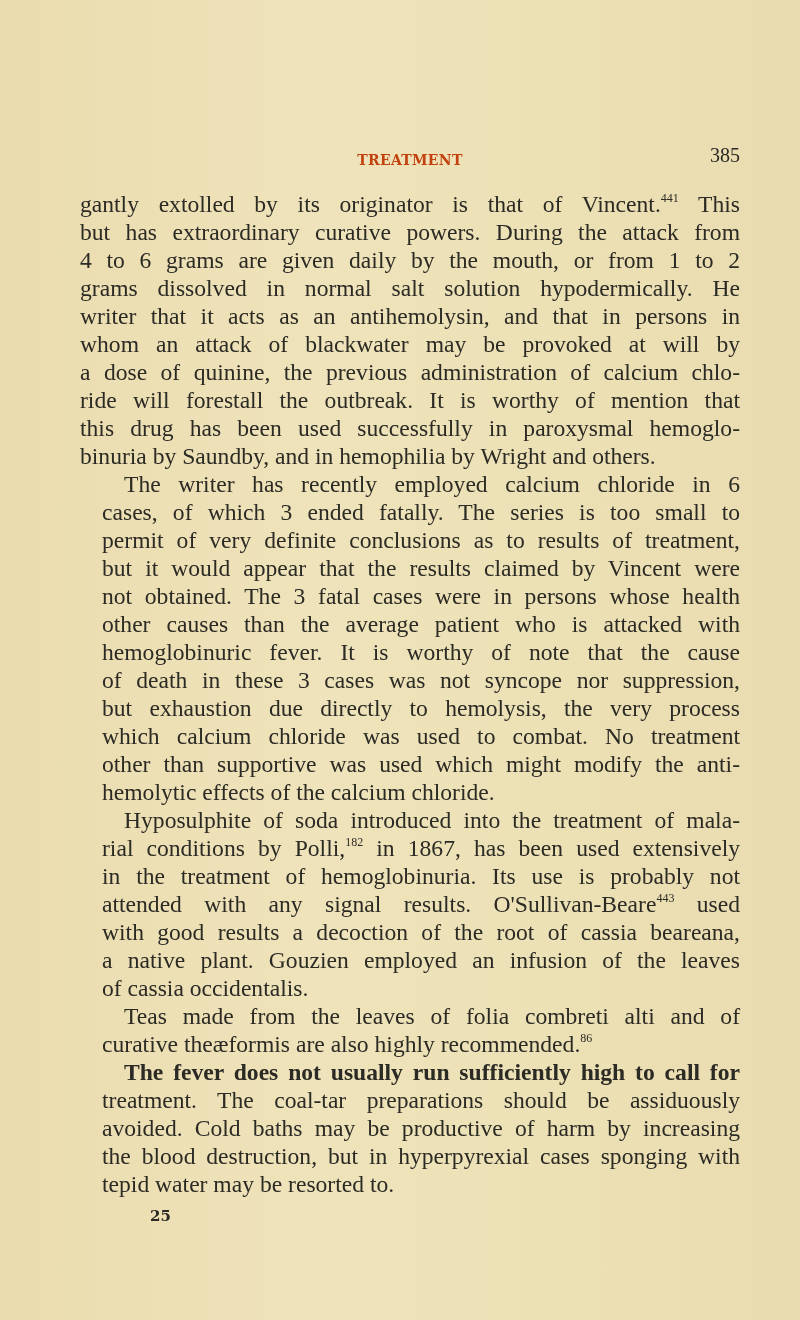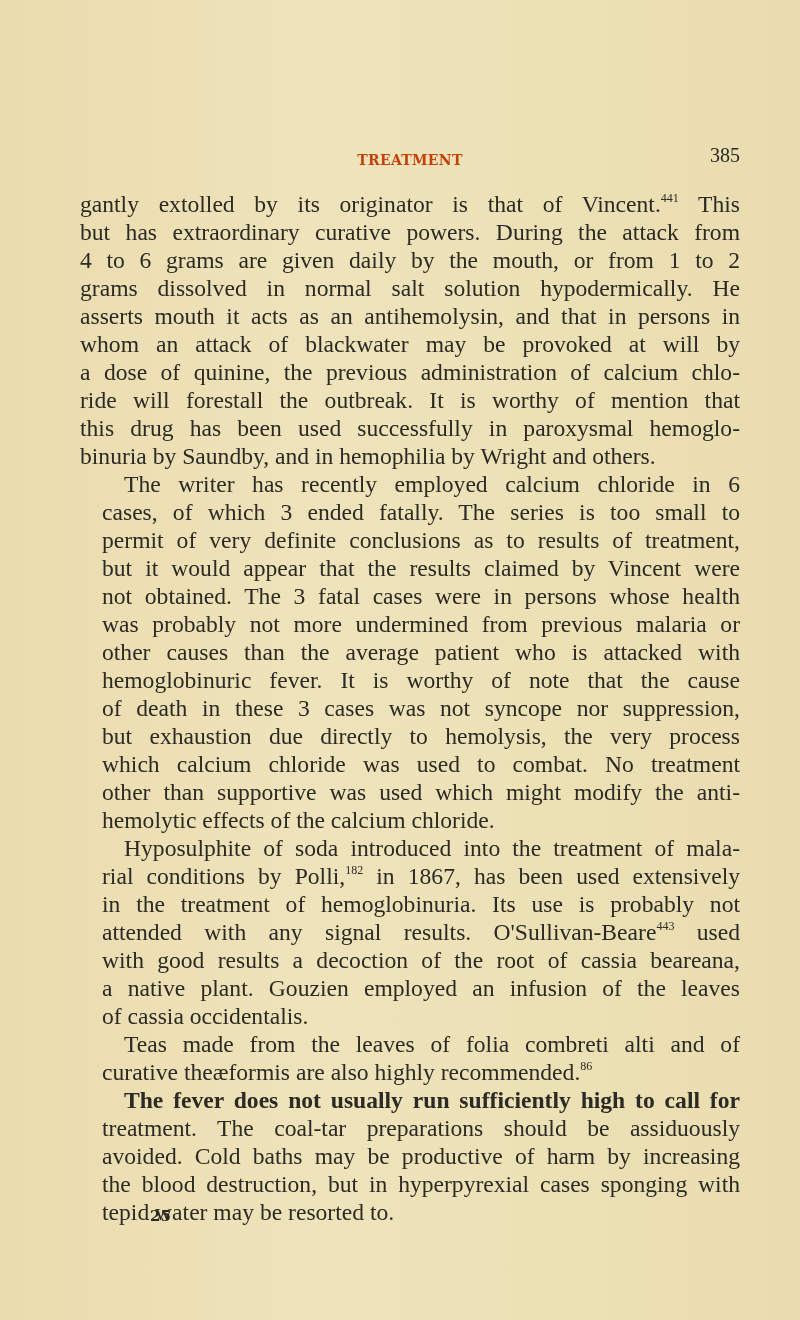--- a/index.html
+++ b/index.html
@@ -92,34 +92,33 @@
   <div class="running-head">
     <div class="running-title">TREATMENT</div>
     <div class="page-number">385</div>
   </div>
   <div class="body-text" id="body-text">
       <div class="para">
         <span class="line"><span>gantly extolled by its originator is that of </span><span class="it">Vincent.</span><sup>441</sup><span>  This</span></span>
         <span class="line"><span>but has extraordinary curative powers.  During the attack from</span></span>
         <span class="line"><span>4 to 6 grams are given daily by the mouth, or from 1 to 2</span></span>
         <span class="line"><span>grams dissolved in normal salt solution hypodermically.  He</span></span>
-        <span class="line"><span>asserts mouth it acts as an antihemolysin, and that in persons in</span></span>
+        <span class="line"><span>writer that it acts as an antihemolysin, and that in persons in</span></span>
         <span class="line"><span>whom an attack of blackwater may be provoked at will by</span></span>
         <span class="line"><span>a dose of quinine, the previous administration of calcium chlo-</span></span>
         <span class="line"><span>ride will forestall the outbreak.  It is worthy of mention that</span></span>
         <span class="line"><span>this drug has been used successfully in paroxysmal hemoglo-</span></span>
         <span class="line last"><span>binuria by Saundby, and in hemophilia by Wright and others.</span></span>
       </div>
       <div class="para indent">
         <span class="line" style="padding-left: 22px;"><span>The writer has recently employed </span><span class="it">calcium chloride</span><span> in 6</span></span>
         <span class="line"><span>cases, of which 3 ended fatally.  The series is too small to</span></span>
         <span class="line"><span>permit of very definite conclusions as to results of treatment,</span></span>
         <span class="line"><span>but it would appear that the results claimed by Vincent were</span></span>
         <span class="line"><span>not obtained.  The 3 fatal cases were in persons whose health</span></span>
-        <span class="line"><span>was probably not more undermined from previous malaria or</span></span>
         <span class="line"><span>other causes than the average patient who is attacked with</span></span>
         <span class="line"><span>hemoglobinuric fever.  It is worthy of note that the cause</span></span>
         <span class="line"><span>of death in these 3 cases was not syncope nor suppression,</span></span>
         <span class="line"><span>but exhaustion due directly to hemolysis, the very process</span></span>
         <span class="line"><span>which calcium chloride was used to combat.  No treatment</span></span>
         <span class="line"><span>other than supportive was used which might modify the anti-</span></span>
         <span class="line last"><span>hemolytic effects of the calcium chloride.</span></span>
       </div>
       <div class="para indent">
         <span class="line" style="padding-left: 22px;"><span class="it">Hyposulphite of soda</span><span> introduced into the treatment of mala-</span></span>

